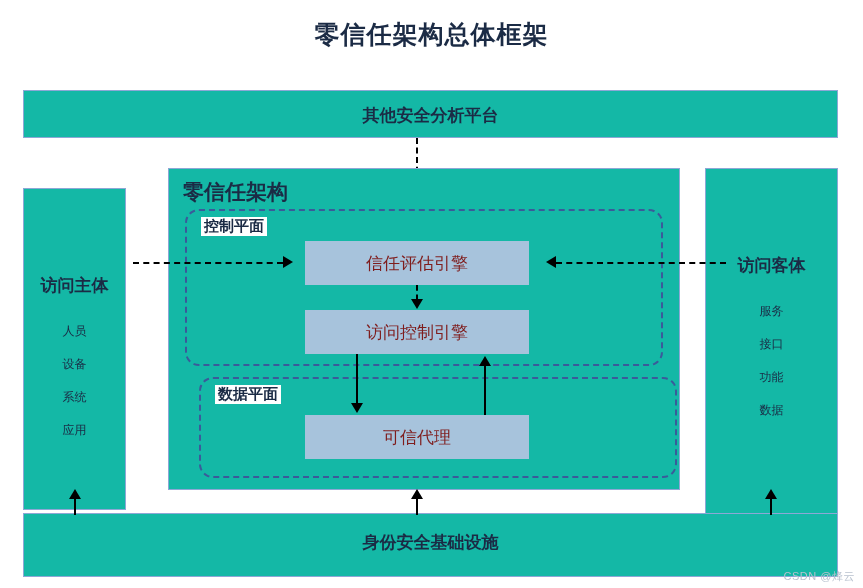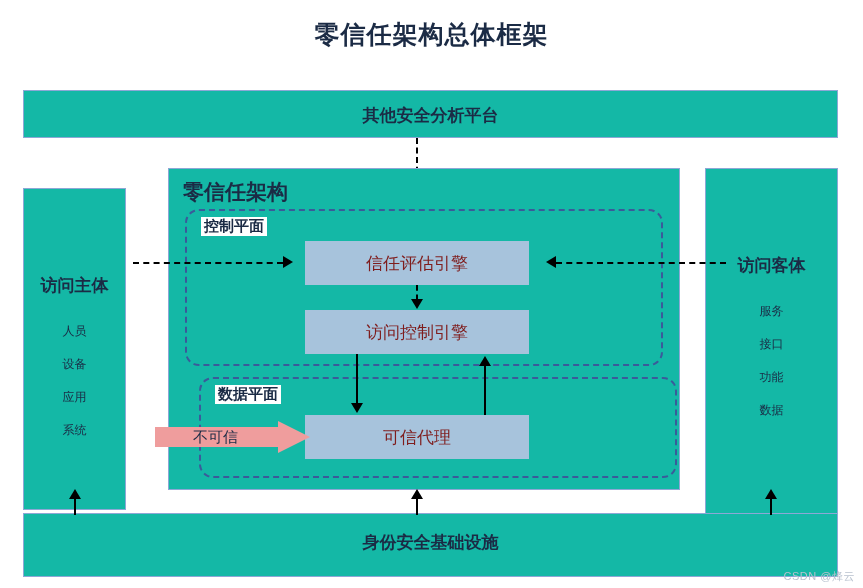--- a/index.html
+++ b/index.html
@@ -287,22 +287,22 @@
   </div>
 
   <div class="dline-v" style="left:416px; top:138px; height:92px;"></div>
   <div class="ah ah-down" style="left:411px; top:230px;"></div>
 
   <div class="obox" id="subject-panel">
     <div class="panel-title">访问主体</div>
     <div class="panel-list">
       <div class="panel-item">人员</div>
       <div class="panel-item">设备</div>
+      <div class="panel-item">系统</div>
       <div class="panel-item">应用</div>
-      <div class="panel-item">系统</div>
     </div>
   </div>
 
   <div class="obox" id="object-panel">
     <div class="panel-title">访问客体</div>
     <div class="panel-list">
       <div class="panel-item">服务</div>
       <div class="panel-item">接口</div>
       <div class="panel-item">功能</div>
       <div class="panel-item">数据</div>
@@ -333,25 +333,20 @@
 
   <div class="dline-h" style="left:556px; top:262px; width:170px;"></div>
   <div class="ah ah-left" style="left:546px; top:256px;"></div>
 
   <div class="sline-v" style="left:356px; top:354px; height:50px;"></div>
   <div class="ah ah-down" style="left:351px; top:403px;"></div>
 
   <div class="sline-v" style="left:484px; top:365px; height:50px;"></div>
   <div class="ah ah-up" style="left:479px; top:356px;"></div>
 
-  <div class="flat-arrow" id="untrusted-arrow">
-    <div class="bar"></div>
-    <div class="head"></div>
-    <div class="flabel">不可信</div>
-  </div>
 
 
   <div class="obox" id="bottom-identity">
     <div class="obox-label">身份安全基础设施</div>
   </div>
 
   <div class="sline-v" style="left:74px; top:497px; height:18px;"></div>
   <div class="ah ah-up" style="left:69px; top:489px;"></div>
 
   <div class="sline-v" style="left:416px; top:497px; height:18px;"></div>

